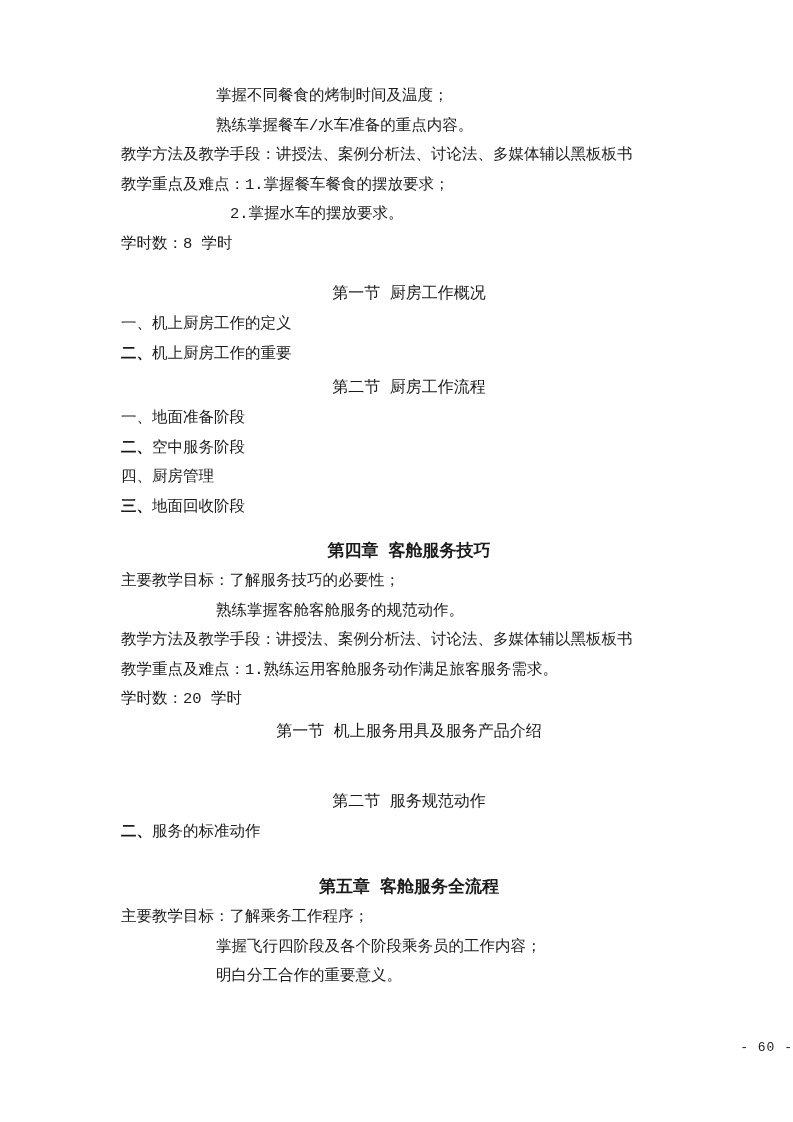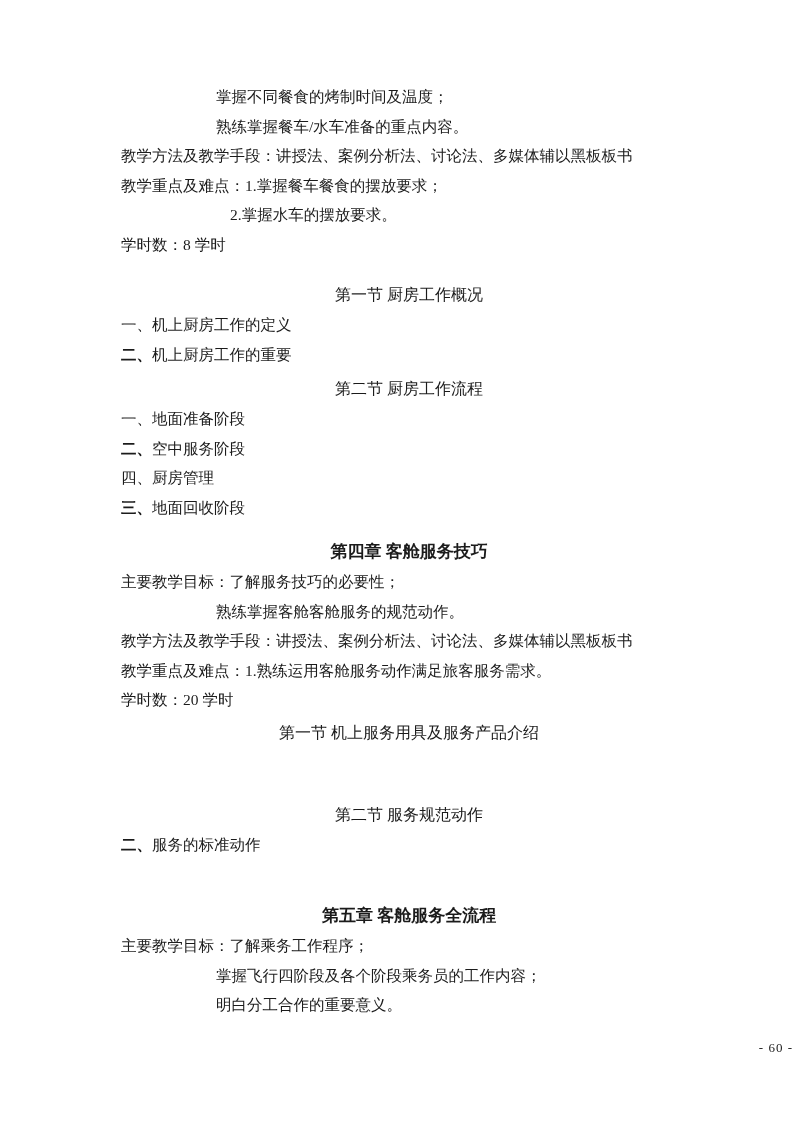--- a/index.html
+++ b/index.html
@@ -1,15 +1,15 @@
 <!DOCTYPE html>
 <html><head>
 <meta charset="utf-8">
 <style>
-  * { margin: 0; padding: 0; box-sizing: border-box; }
+  * { margin: 0; padding: 0; box-sizing: border-box; font-family: Liberation Mono, monospace; }
   html, body { background: #ffffff; }
   body {
     width: 793px;
     height: 1122px;
     font-family: "Liberation Serif", "DejaVu Serif", serif;
     color: #1b1b1b;
     overflow: hidden;
   }
   .page {
     position: relative;
@@ -40,22 +40,22 @@
     font-size: 17px;
     line-height: 31px;
     font-weight: 700;
     text-align: center;
     white-space: nowrap;
   }
   .mt-sec   { margin-top: 20px; }
   .mt-sec2  { margin-top: 4px; }
   .mt-chap4 { margin-top: 14px; }
   .mt-sec3  { margin-top: 2px; text-align: center; }
-  .mt-sec4  { margin-top: 51px; }
-  .mt-chap5 { margin-top: 41px; }
+  .mt-sec4  { margin-top: 39px; }
+  .mt-chap5 { margin-top: 25px; }
   .bold { font-weight: 700; }
   .footer {
     position: absolute;
     top: 1040px;
     left: 0;
     width: 100%;
     text-align: right;
     font-size: 13px;
     line-height: 16px;
     color: #1b1b1b;

